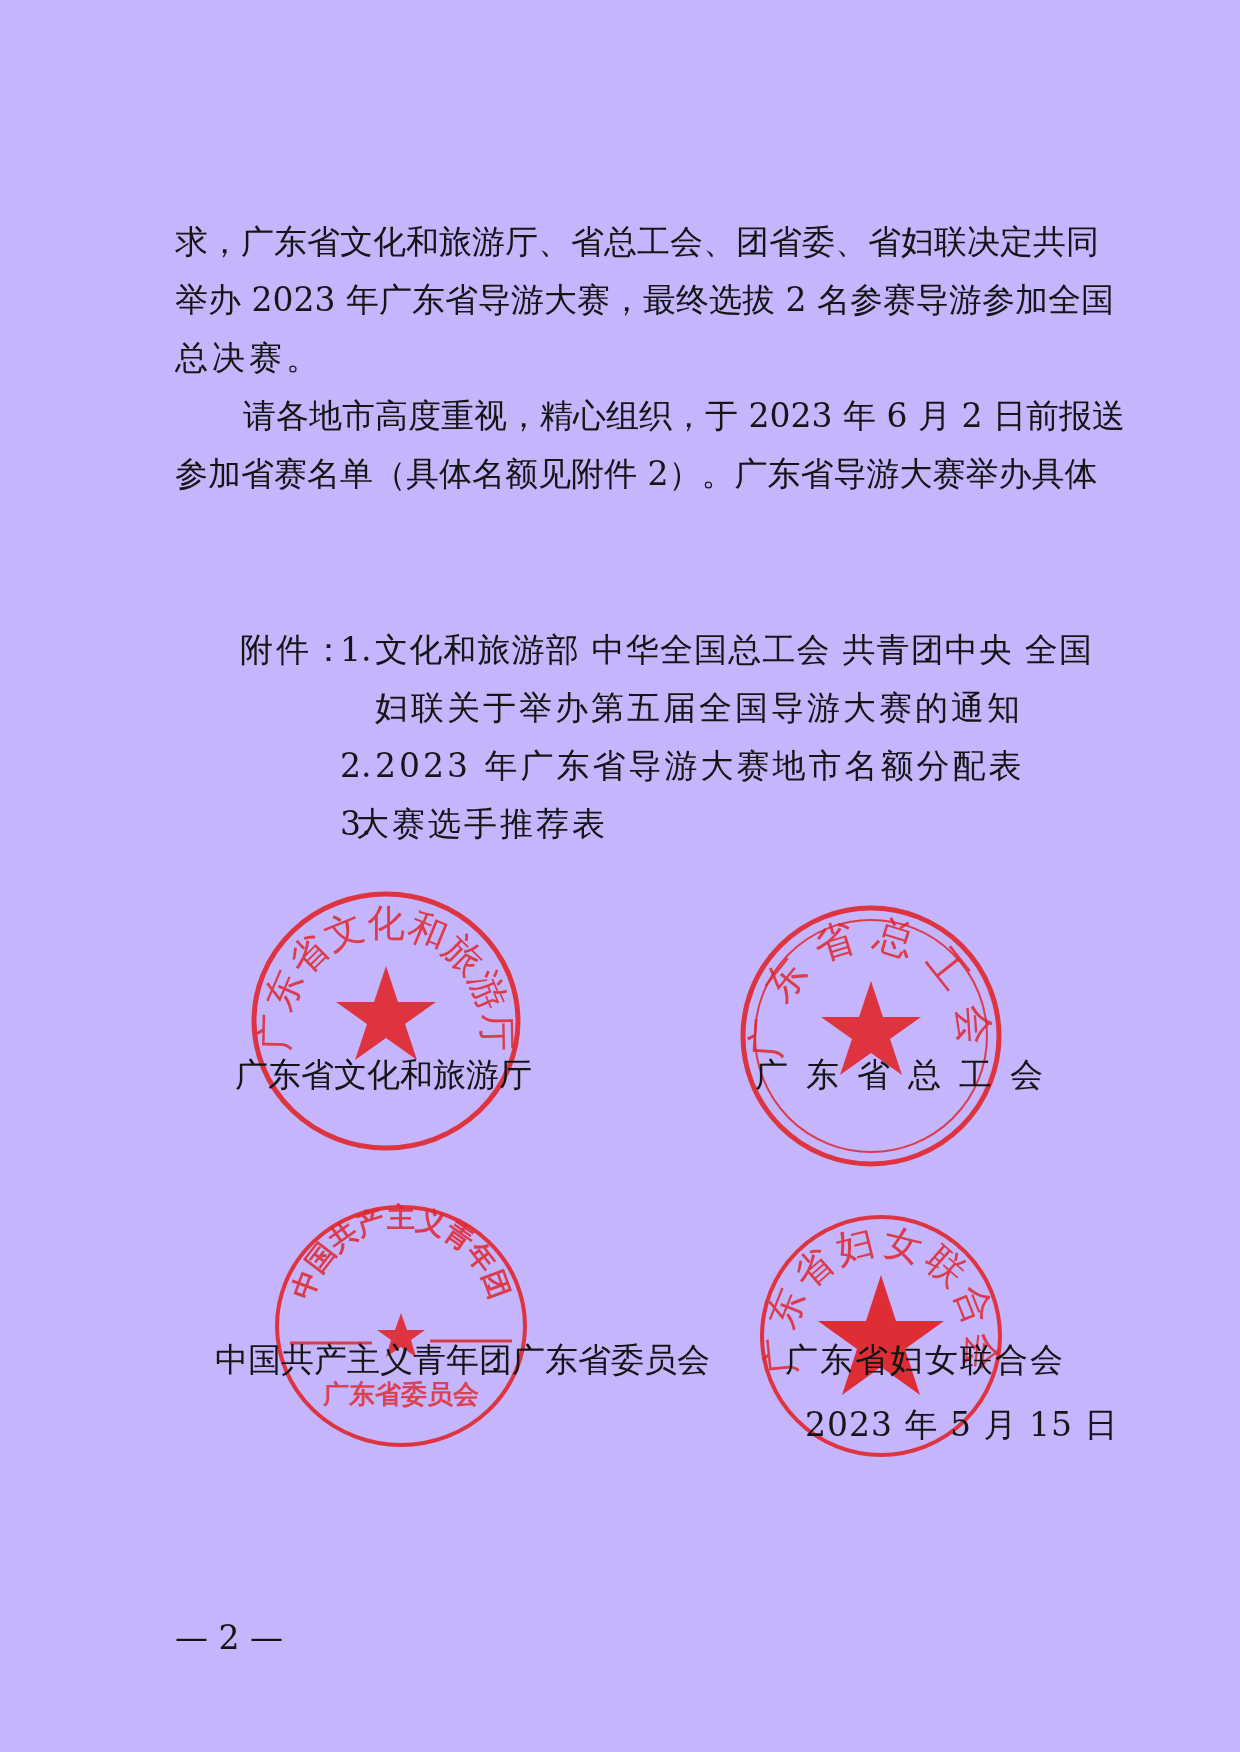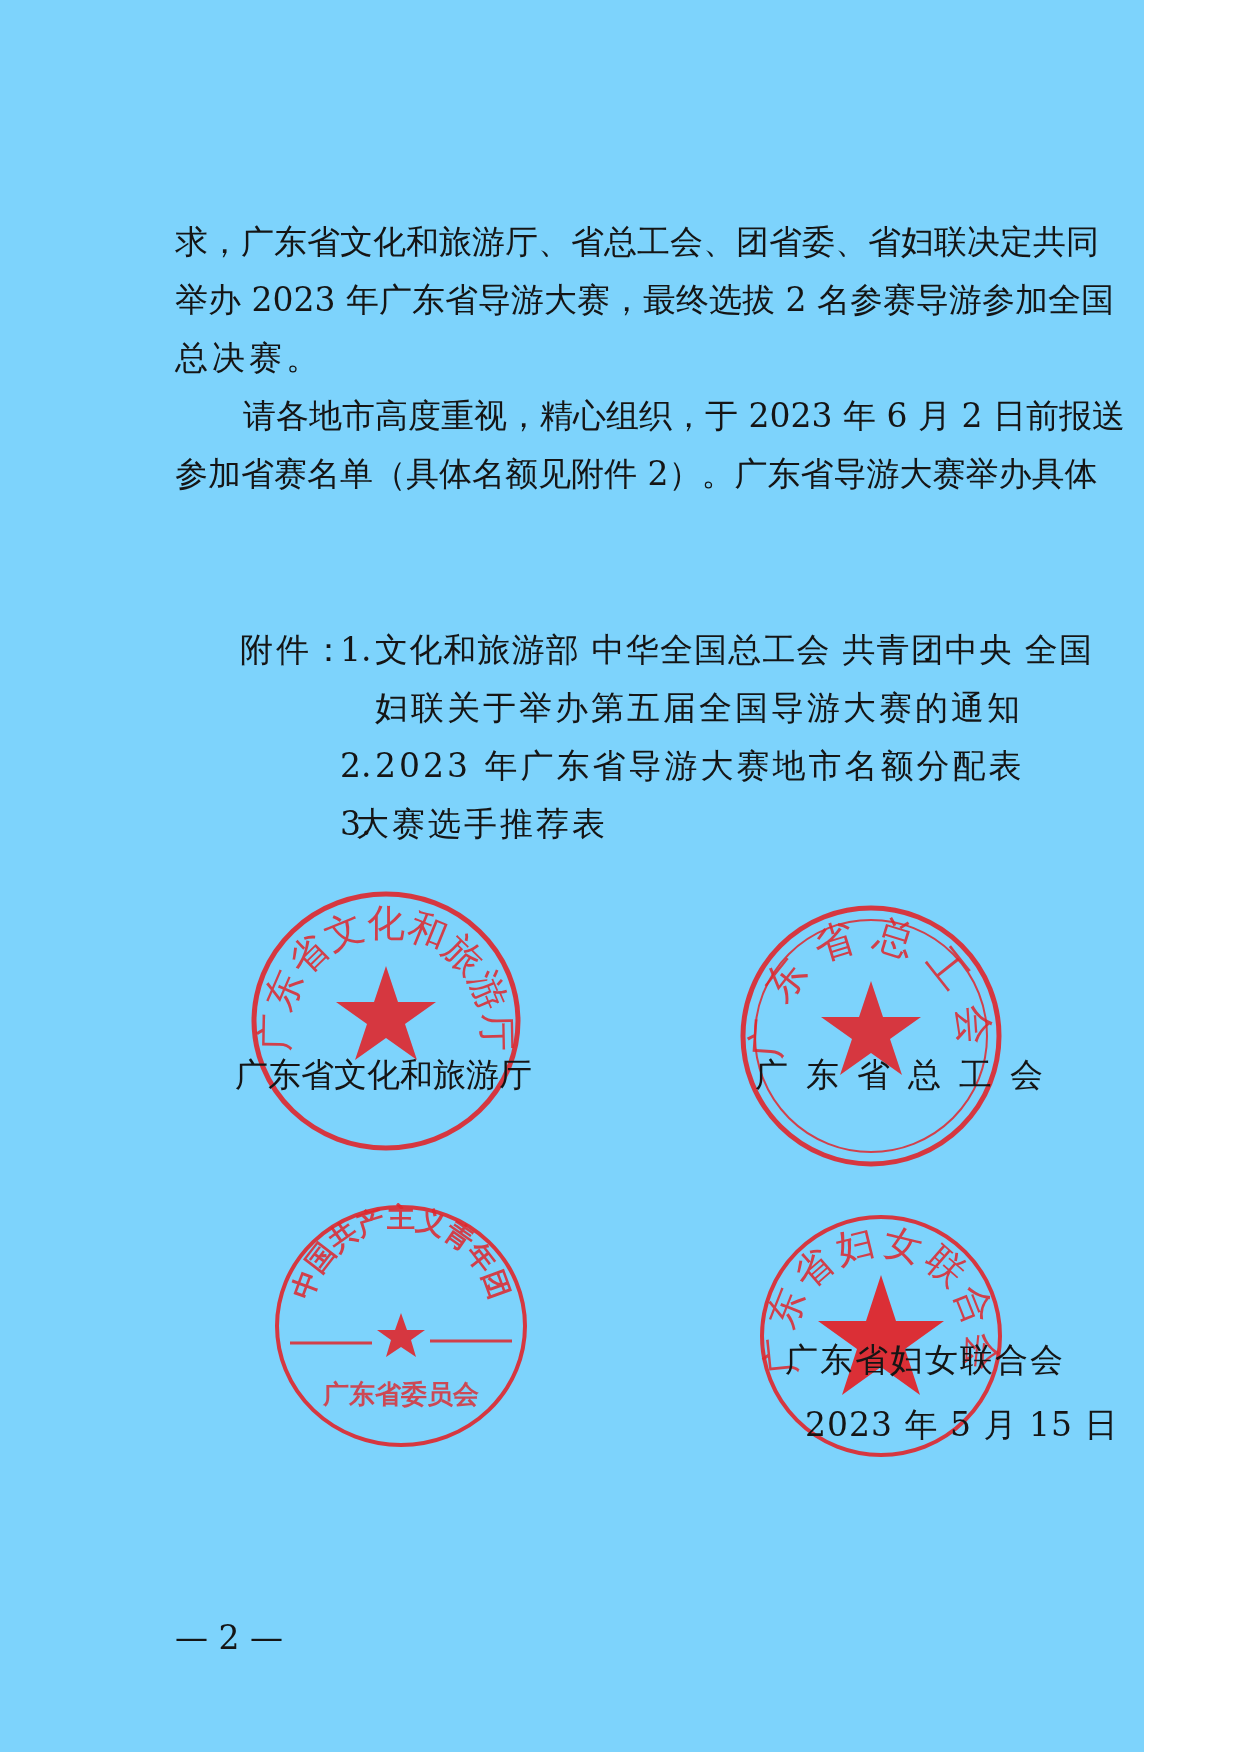--- a/index.html
+++ b/index.html
@@ -11,22 +11,22 @@
       width: 1240px;
       height: 1752px;
       position: relative;
       overflow: hidden;
       font-family: "DejaVu Serif", "Liberation Serif", serif;
       color: #1a1a1a;
     }
     .page {
       position: absolute;
       left: 0; top: 0;
-      width: 1144px; height: 1752px;
-      background: #7dd3fc;
+      width: 1240px; height: 1752px;
+      background: #c4b5fd;
     }
     .line {
       position: absolute;
       font-size: 33px;
       line-height: 40px;
       white-space: nowrap;
       color: #151515;
       letter-spacing: 0px;
     }
     .justify {
@@ -123,20 +123,21 @@
         <textPath href="#arc3" startOffset="50%" text-anchor="middle">中国共产主义青年团</textPath>
       </text>
       <line x1="18" y1="140" x2="100" y2="140" stroke="#e0262b" stroke-width="3" opacity="0.85"></line>
       <line x1="158" y1="138" x2="240" y2="138" stroke="#e0262b" stroke-width="3" opacity="0.85"></line>
       <g>
         <polygon points="129,110 135,127 153,127 139,137 144,154 129,144 114,154 119,137 105,127 123,127" fill="#e0262b" opacity="0.9"></polygon>
       </g>
       <text x="129" y="200" text-anchor="middle" font-family="DejaVu Serif, serif" font-size="26" font-weight="bold" fill="#e0262b" opacity="0.8">广东省委员会</text>
     </svg>
   </div>
+  <div class="sig" style="left:215px; top:1340px;">中国共产主义青年团广东省委员会</div>
 
   <div class="stamp" style="left:758px; top:1213px;">
     <svg width="246" height="246" viewBox="0 0 246 246">
       <defs>
         <path id="arc4" d="M 42 165 A 88 88 0 1 1 204 165" fill="none"></path>
       </defs>
       <ellipse cx="123" cy="123" rx="119" ry="119" fill="none" stroke="#e0262b" stroke-width="4" opacity="0.9"></ellipse>
       <text font-family="DejaVu Serif, serif" font-size="38" fill="#e0262b" opacity="0.85" letter-spacing="4">
         <textPath href="#arc4" startOffset="50%" text-anchor="middle">广东省妇女联合会</textPath>
       </text>

